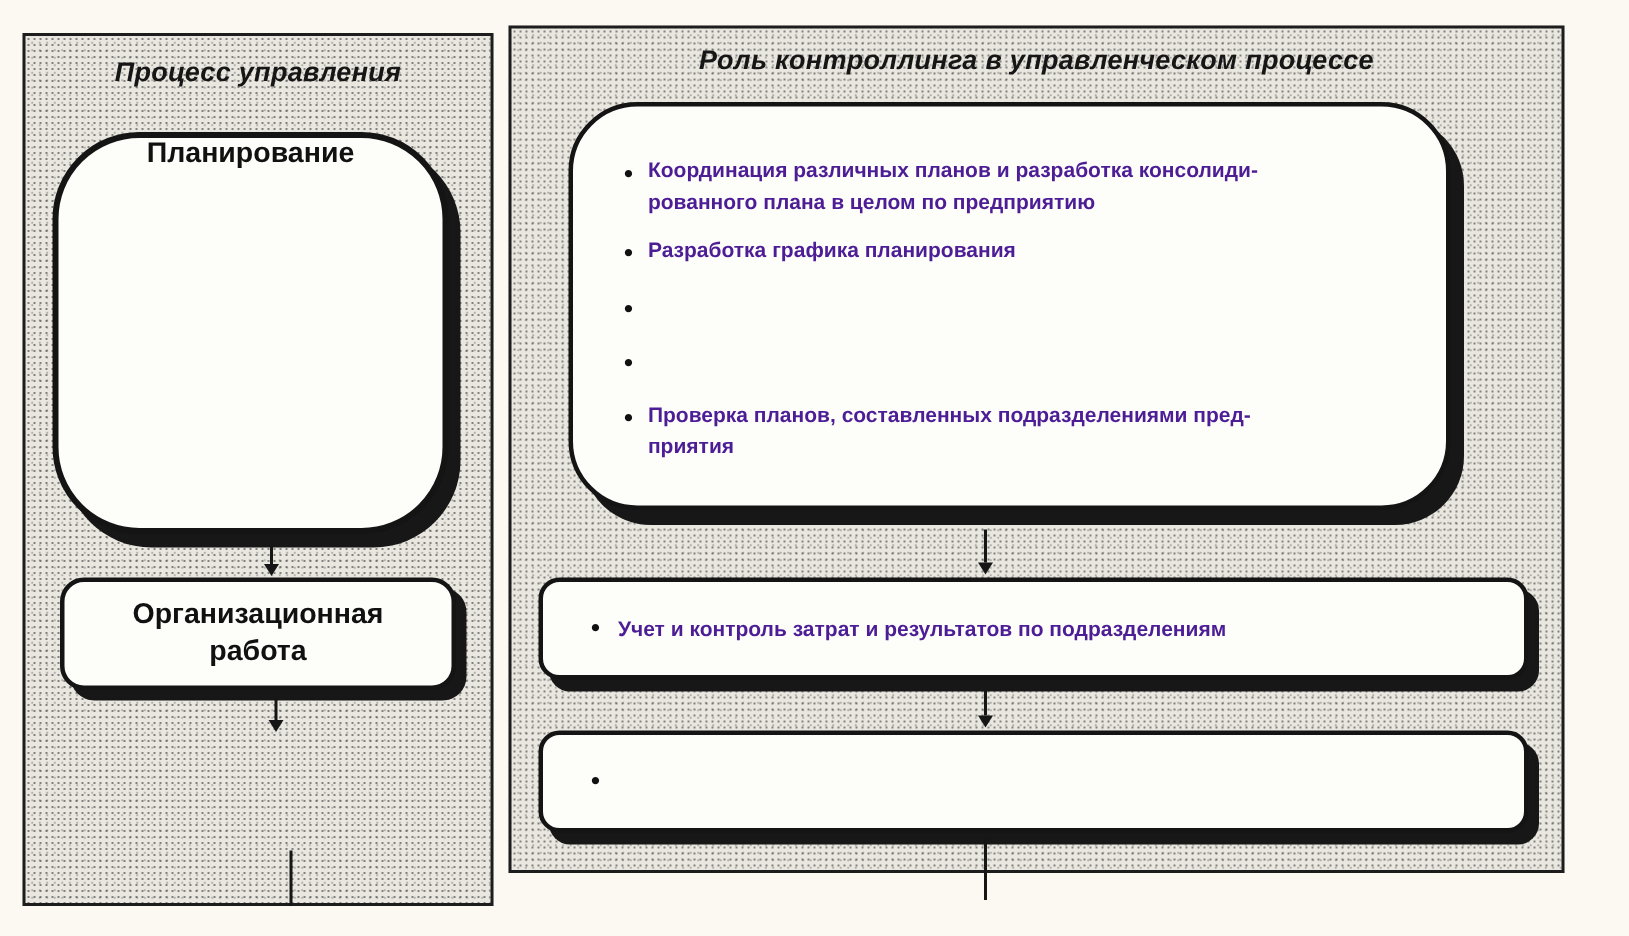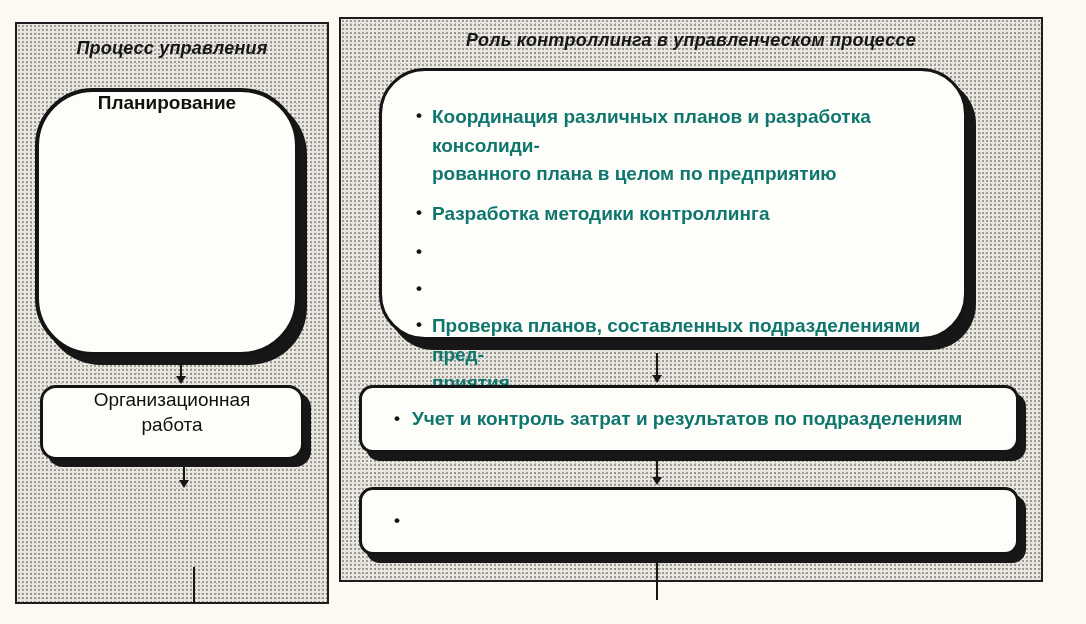--- a/index.html
+++ b/index.html
@@ -43,41 +43,41 @@
     left:18px; top:64px; width:264px; height:268px;
     border-width:4px; border-radius:58px;
     box-shadow:8px 9px 0 #171717;
     display:flex; align-items:flex-start; justify-content:center;
     font-size:19px; font-weight:600; text-align:center;
   }
   .small-left {
     left:23px; width:264px; height:75px;
     border-radius:16px;
     box-shadow:7px 7px 0 #171717;
-    display:flex; align-items:flex-start; justify-content:center;
-    font-size:19px; font-weight:400; text-align:center;
+    display:flex; align-items:center; justify-content:center;
+    font-size:19px; font-weight:700; text-align:center;
     white-space:pre-line; line-height:1.3;
   }
   .org  { top:361px; }
   .stim { top:465px; }
 
   .big-right {
     left:38px; top:49px; width:588px; height:272px;
     border-radius:46px;
     box-shadow:9px 10px 0 #171717;
     padding:32px 26px 0 34px;
     display:flex; flex-direction:column; gap:11px;
   }
   .bullet-row { display:flex; align-items:flex-start; gap:10px; }
   .bullet-dot {
     font-size:17px; line-height:1.5; font-weight:700; color:#111;
     flex:0 0 auto;
   }
   .bullet-text {
-    font-size:19px; line-height:1.5; font-weight:600; color:#0f766e;
+    font-size:14px; line-height:1.5; font-weight:600; color:#4c1d95;
     white-space:pre-line;
   }
   .bar-right {
     left:18px; width:660px; height:68px;
     border-radius:14px;
     box-shadow:7px 8px 0 #171717;
     display:flex; align-items:center; gap:12px;
     padding-left:32px;
   }
   .acct  { top:366px; }
@@ -134,21 +134,21 @@
     <div class="node big-right">
 
       <div class="bullet-row">
         <span class="bullet-dot">•</span>
         <span class="bullet-text">Координация различных планов и разработка консолиди-
 рованного плана в целом по предприятию</span>
       </div>
 
       <div class="bullet-row">
         <span class="bullet-dot">•</span>
-        <span class="bullet-text">Разработка методики контроллинга</span>
+        <span class="bullet-text">Разработка графика планирования</span>
       </div>
 
       <div class="bullet-row">
         <span class="bullet-dot">•</span>
       </div>
 
       <div class="bullet-row">
         <span class="bullet-dot">•</span>
       </div>
 

